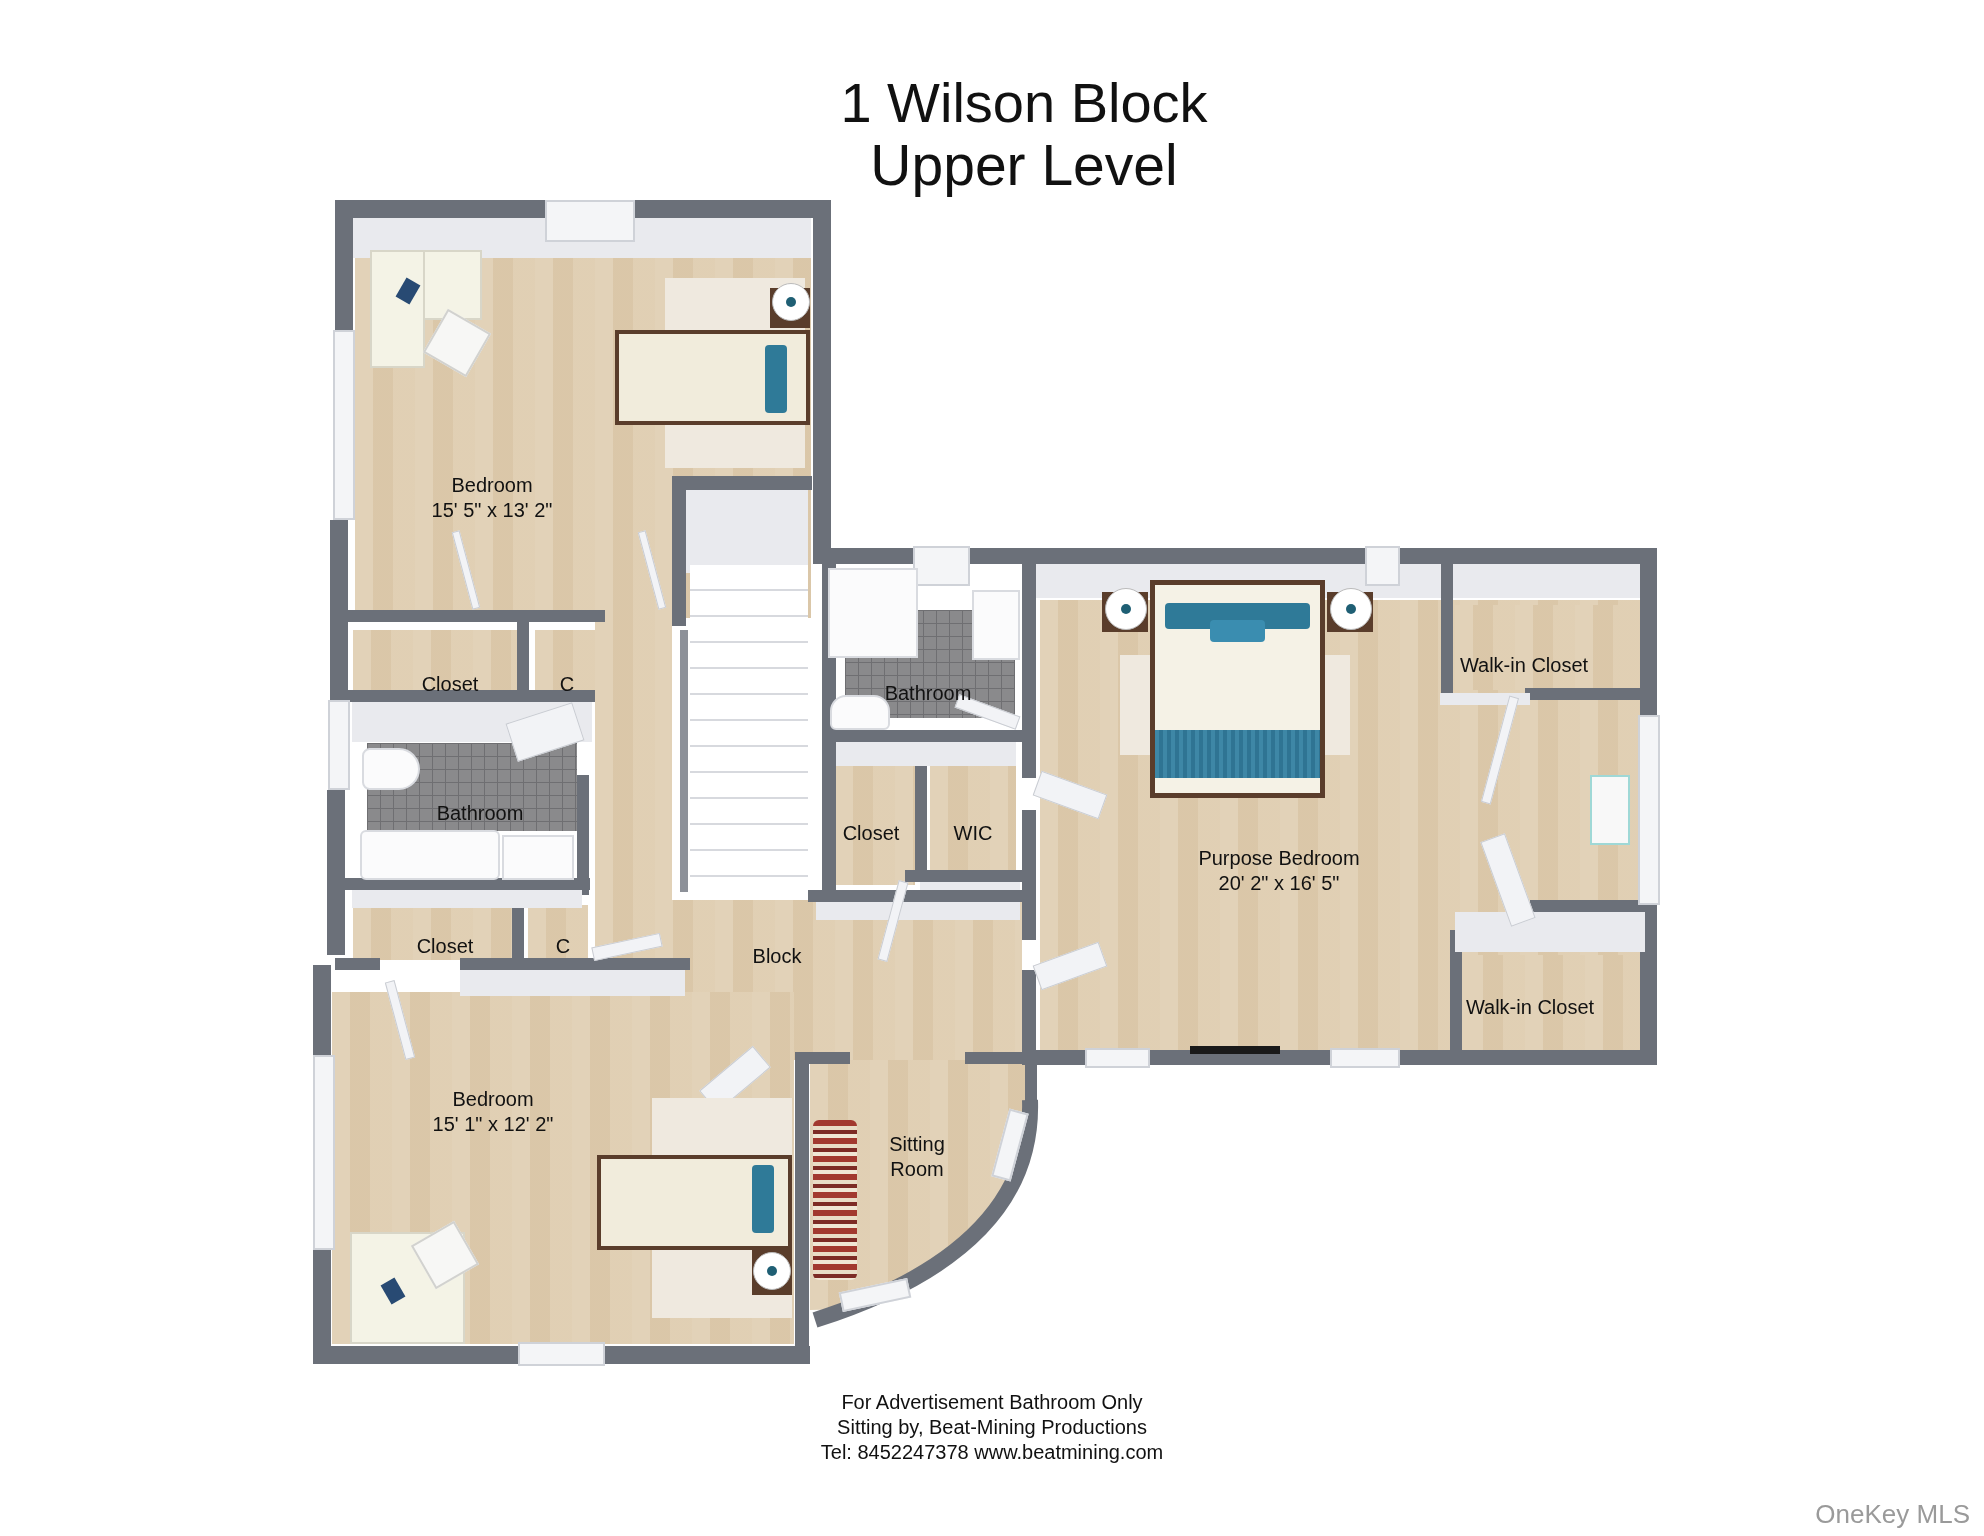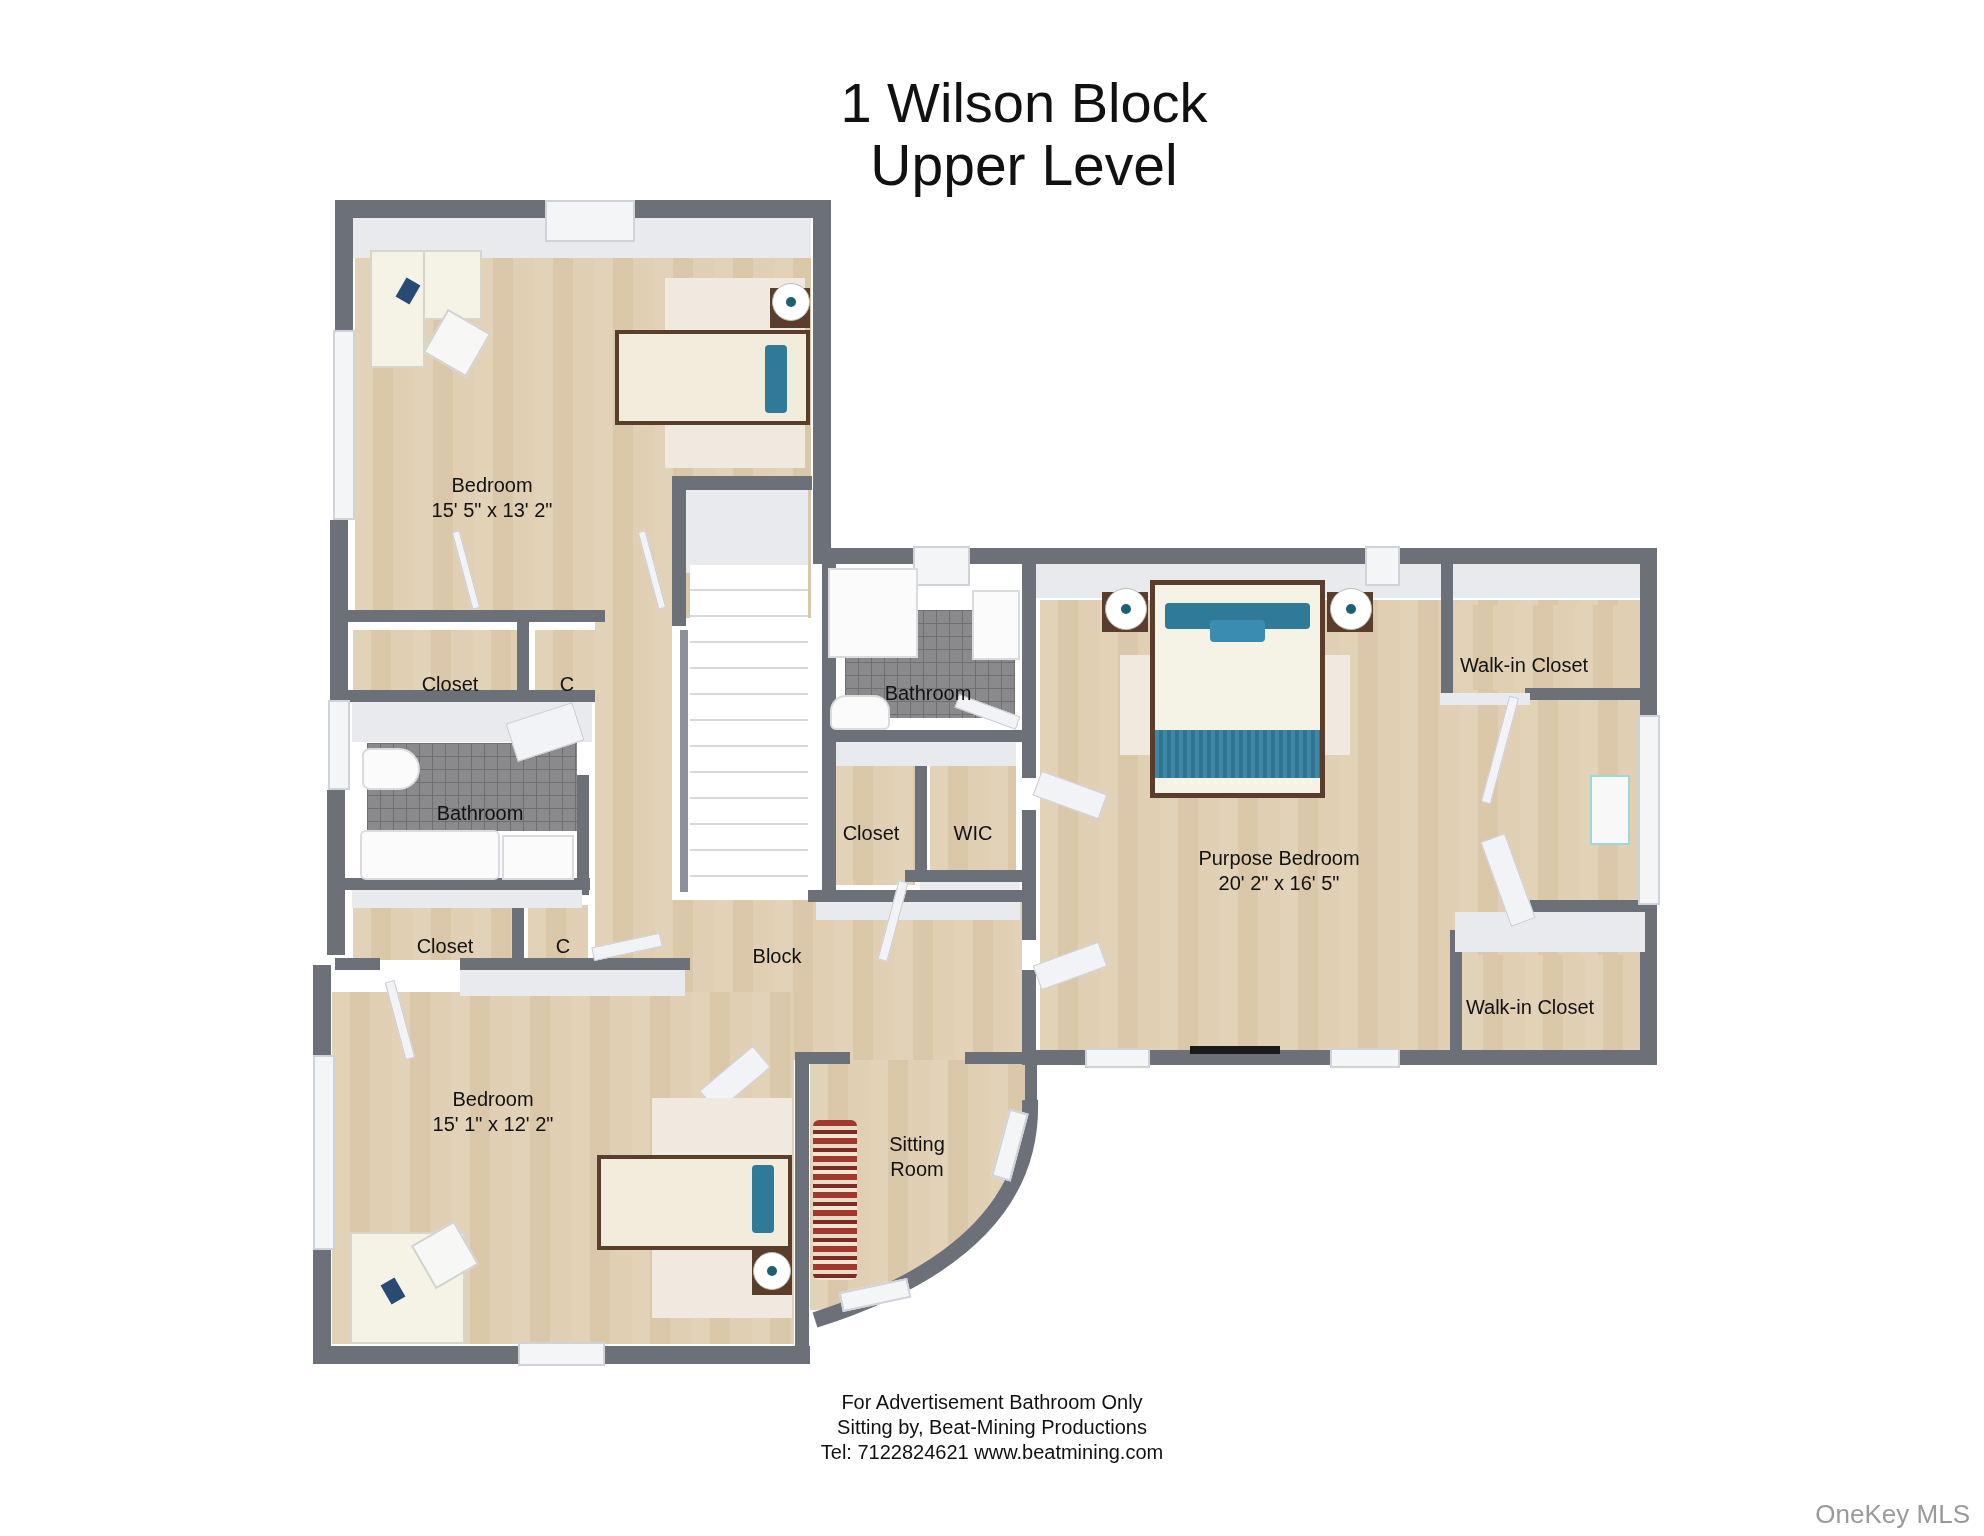--- a/index.html
+++ b/index.html
@@ -217,16 +217,16 @@
   <div class="label" style="left:1279px;top:871px;">
     <div>Purpose Bedroom</div>
     <div>20' 2" x 16' 5"</div>
   </div>
   <div class="label" style="left:1524px;top:665px;">Walk-in Closet</div>
   <div class="label" style="left:1530px;top:1007px;">Walk-in Closet</div>
 
   <div class="footer" style="top:1390px;">
     <div>For Advertisement Bathroom Only</div>
     <div>Sitting by, Beat-Mining Productions</div>
-    <div>Tel: 7122824621 www.beatmining.com</div>
+    <div>Tel: 8452247378 www.beatmining.com</div>
   </div>
   <div class="watermark">OneKey MLS</div>
 </div>
 
 </body></html>

